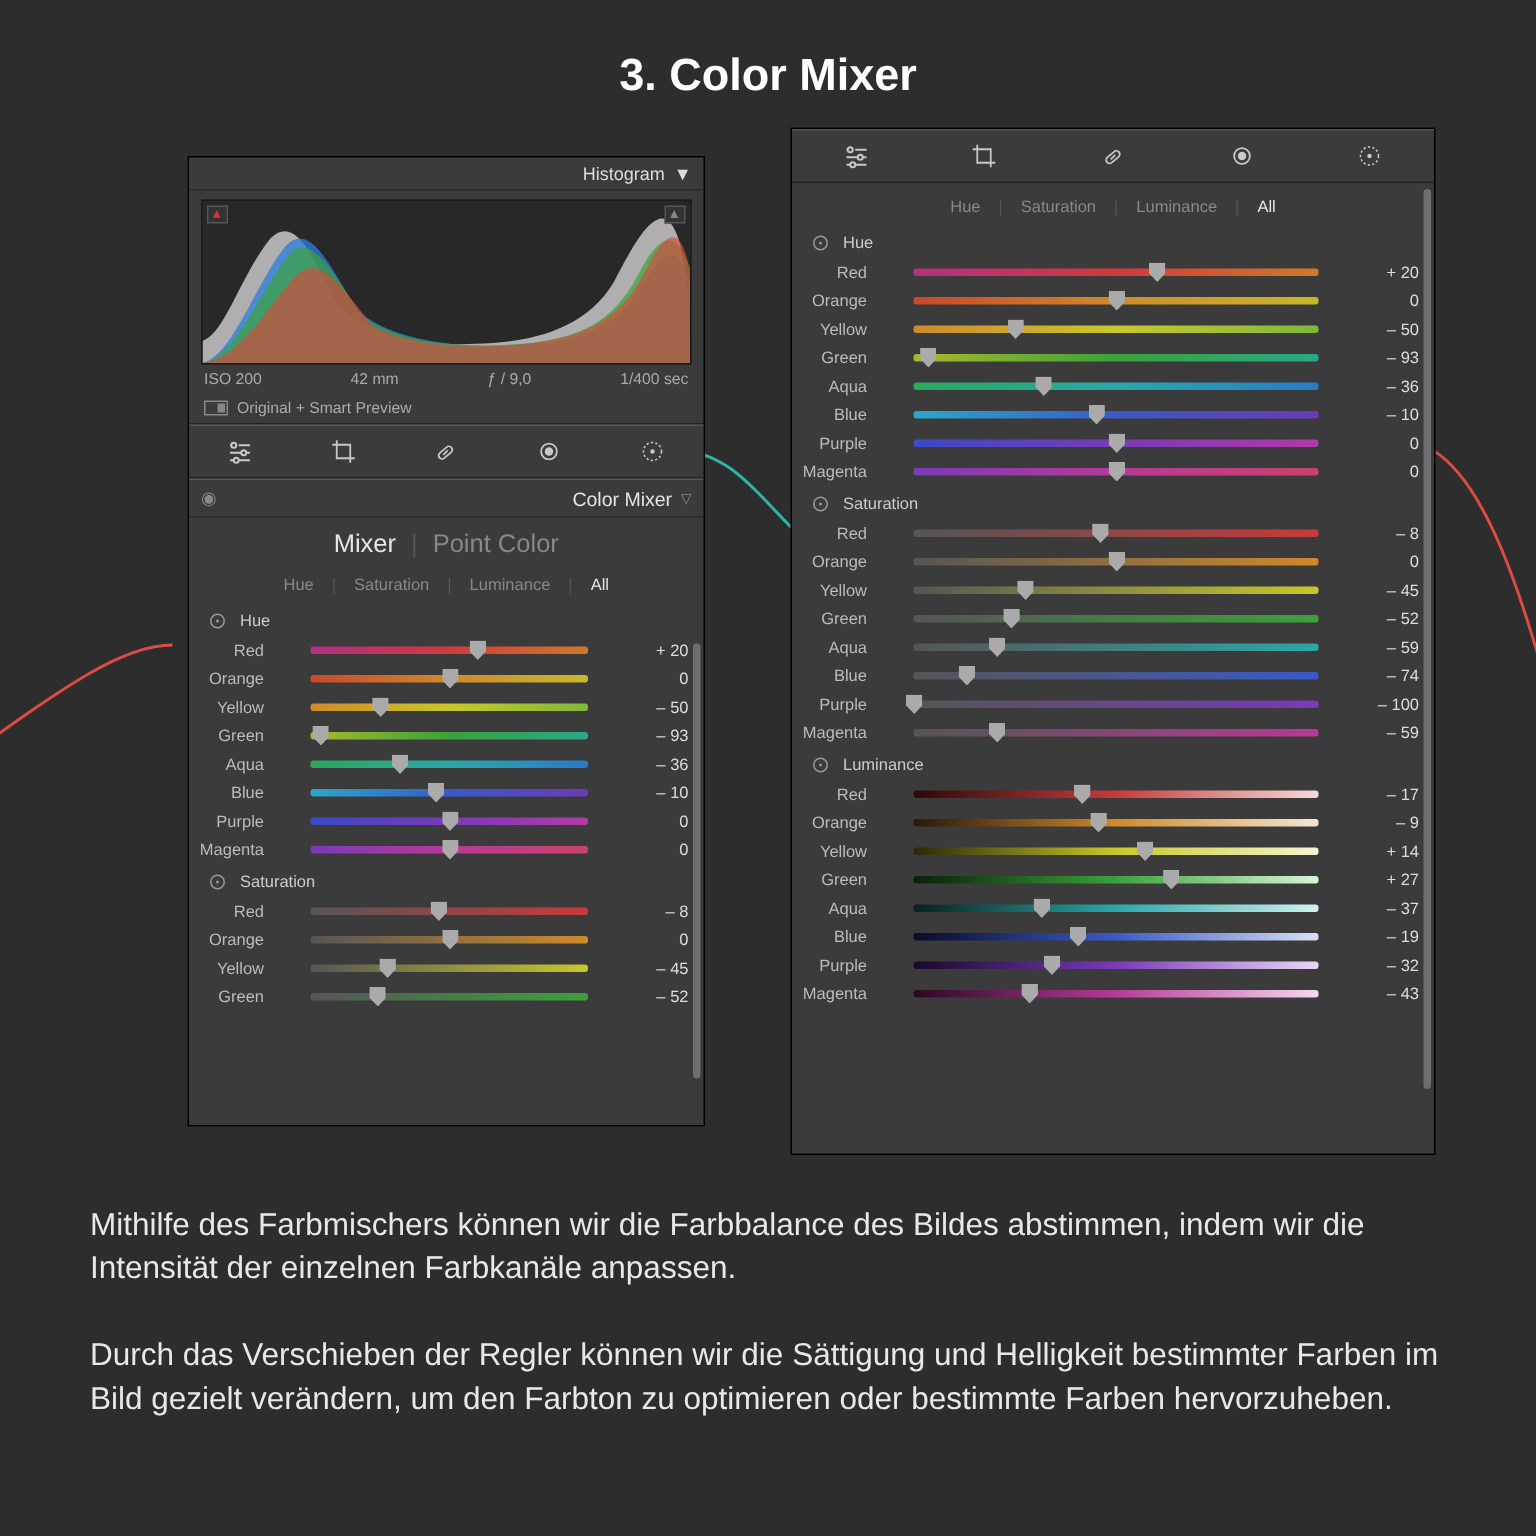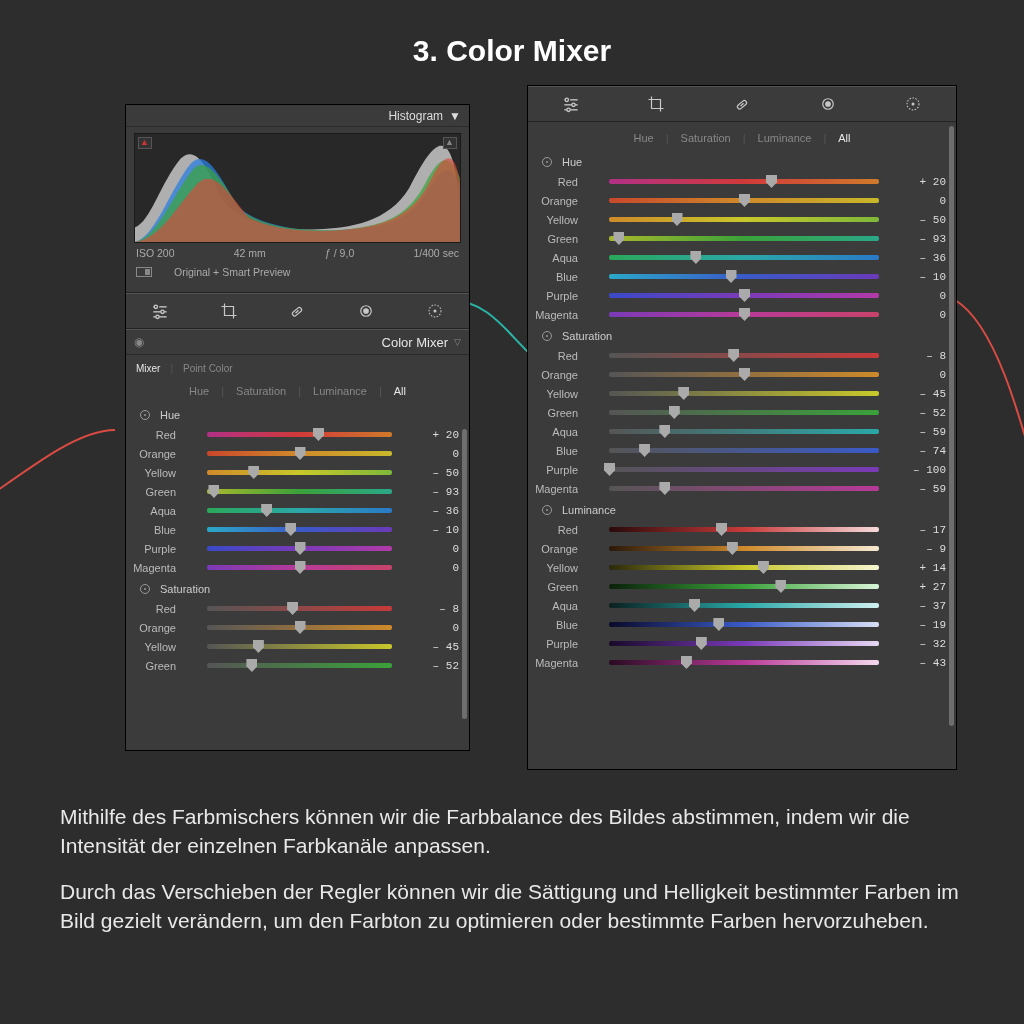--- a/index.html
+++ b/index.html
@@ -33,54 +33,54 @@
   
   .hist-head { display:flex; justify-content:flex-end; align-items:center; height:22px; padding:0 8px; border-bottom:1px solid #2a2a2a;}
   .hist-head span { color:#ddd; font-size:12px; }
   .tri { margin-left:6px; color:#aaa; font-size:9px; }
   .hist-box { margin:6px 8px 0 8px; height:110px; background:#282828; border:1px solid #1a1a1a; position:relative; }
   .hist-box svg { width:100%; height:100%; display:block; }
   .warn-tl, .warn-tr { position:absolute; top:3px; width:14px; height:12px; border:1px solid #555; background:#333;}
   .warn-tl { left:3px; } .warn-tl::after{content:"▲"; color:#c33; font-size:9px; position:absolute; left:1px; top:-1px;}
   .warn-tr { right:3px; } .warn-tr::after{content:"▲"; color:#888; font-size:9px; position:absolute; left:1px; top:-1px;}
   .meta-row { display:flex; justify-content:space-between; padding:4px 10px; font-size:10.5px; color:#aaa;}
-  .orig-row { display:flex; align-items:center; gap:22px; padding:3px 10px 14px; font-size:10.5px; color:#aaa; border-bottom:1px solid #222;}
+  .orig-row { display:flex; align-items:center; gap:6px; padding:3px 10px 4px; font-size:10.5px; color:#aaa; border-bottom:1px solid #222;}
   .orig-icon { width:16px; height:10px; border:1px solid #888; position:relative;}
   .orig-icon::after{content:""; position:absolute; right:1px; top:1px; width:5px; height:6px; background:#888;}
   
   .toolstrip { display:flex; justify-content:space-around; align-items:center; height:36px; border-top:1px solid #555; border-bottom:1px solid #222; background:#3b3b3b;}
   .toolstrip .tool { width:22px; height:22px; color:#c8c8c8; cursor:pointer; display:flex; align-items:center; justify-content:center;}
   
   .sec-head { display:flex; justify-content:flex-end; align-items:center; height:26px; padding:0 8px; border-top:1px solid #555; border-bottom:1px solid #2a2a2a;}
   .sec-head .eye { margin-right:auto; color:#888; font-size:12px;}
   .sec-head .ttl { color:#e5e5e5; font-size:13px; }
   .sec-head .tri2 { margin-left:6px; color:#888; font-size:9px;}
-  .subtabs { display:flex; justify-content:flex-start; gap:0; padding:8px 0 6px; font-size:10px; color:#888;}
+  .subtabs { display:flex; justify-content:center; gap:0; padding:8px 0 6px; font-size:17px; color:#888;}
   .subtabs span { padding:0 10px; cursor:pointer;}
   .subtabs .active { color:#e6e6e6;}
   .subtabs .sep { color:#555; padding:0;}
   .adjust-row { padding:4px 0 6px 30px; font-size:11px; color:#999;}
   .adjust-row .val { color:#bbb; margin-left:4px; border-bottom:1px dotted #666; position:relative;}
   .adjust-row .val::after{content:" ⇕"; font-size:8px; color:#777;}
   .modes { display:flex; justify-content:center; gap:0; padding:5px 0 6px; font-size:11px; color:#888;}
   .modes span{ padding:0 8px; cursor:pointer;}
   .modes .active{ color:#e6e6e6;}
   .modes .sep{ color:#555; padding:0 4px;}
   
   .group-title { display:flex; align-items:center; gap:10px; padding:6px 0 4px 14px; font-size:11px; color:#ccc;}
   .group-title .target { width:10px; height:10px; border:1px solid #999; border-radius:50%; position:relative;}
   .group-title .target::after{content:""; position:absolute; left:3px; top:3px; width:2px; height:2px; background:#999; border-radius:50%;}
   .slider-row { display:flex; align-items:center; height:19px; padding:0 10px 0 0;gap:23px;}
   .slider-row .lbl { width:58px; text-align:right; color:#bbb; font-size:11px; padding-right:8px;}
   .slider-row .track { flex:1; height:5px; border-radius:2px; position:relative; cursor:pointer;}
   .slider-row .thumb { position:absolute; top:-4px; width:11px; height:13px; background:#aaa; margin-left:-5px; clip-path: polygon(50% 100%, 0 55%, 0 0, 100% 0, 100% 55%);}
-  .slider-row .val { width:44px; text-align:right; color:#ddd; font-size:11px; font-weight:500;font-family:Liberation Mono, monospace;}
+  .slider-row .val { width:44px; text-align:right; color:#ddd; font-size:11px; font-weight:500;}
   
   .body-text { position:absolute; left:60px; right:52px; top:802px; color:#e8e8e8; font-size:21px; line-height:1.4;}
-  .body-text p + p { margin-top:16px;}
+  .body-text p + p { margin-top:28px;}
   
   .sb { position:absolute; right:2px; width:5px; background:#6e6e6e; border-radius:3px;}
   .sb1 { top:324px; height:290px;}
   .sb2 { top:40px; height:600px;}
   
   .g-hue-red{background:linear-gradient(90deg,#b23086,#d13a3a,#cf7a2a);}
   .g-hue-orange{background:linear-gradient(90deg,#c9472b,#cf8a2a,#c8b82a);}
   .g-hue-yellow{background:linear-gradient(90deg,#cf8a2a,#c8c82a,#7fb83a);}
   .g-hue-green{background:linear-gradient(90deg,#aab82a,#3aa23a,#2aa888);}
   .g-hue-aqua{background:linear-gradient(90deg,#2aa85a,#2aa8a8,#2a7ac8);}

